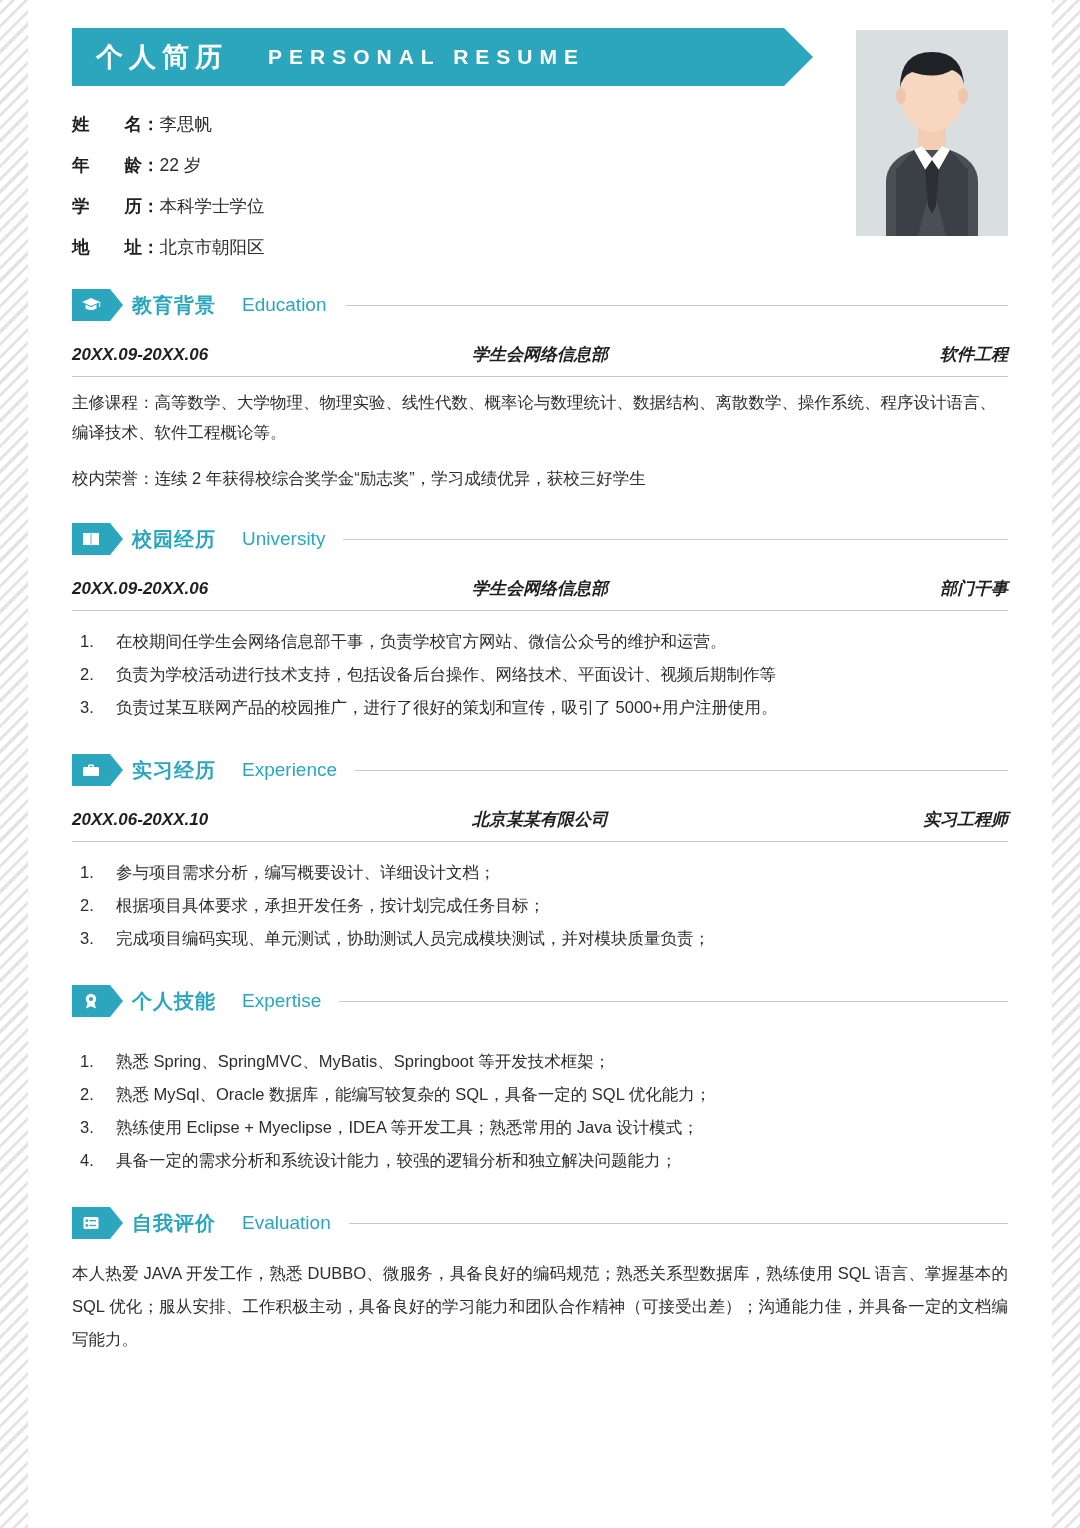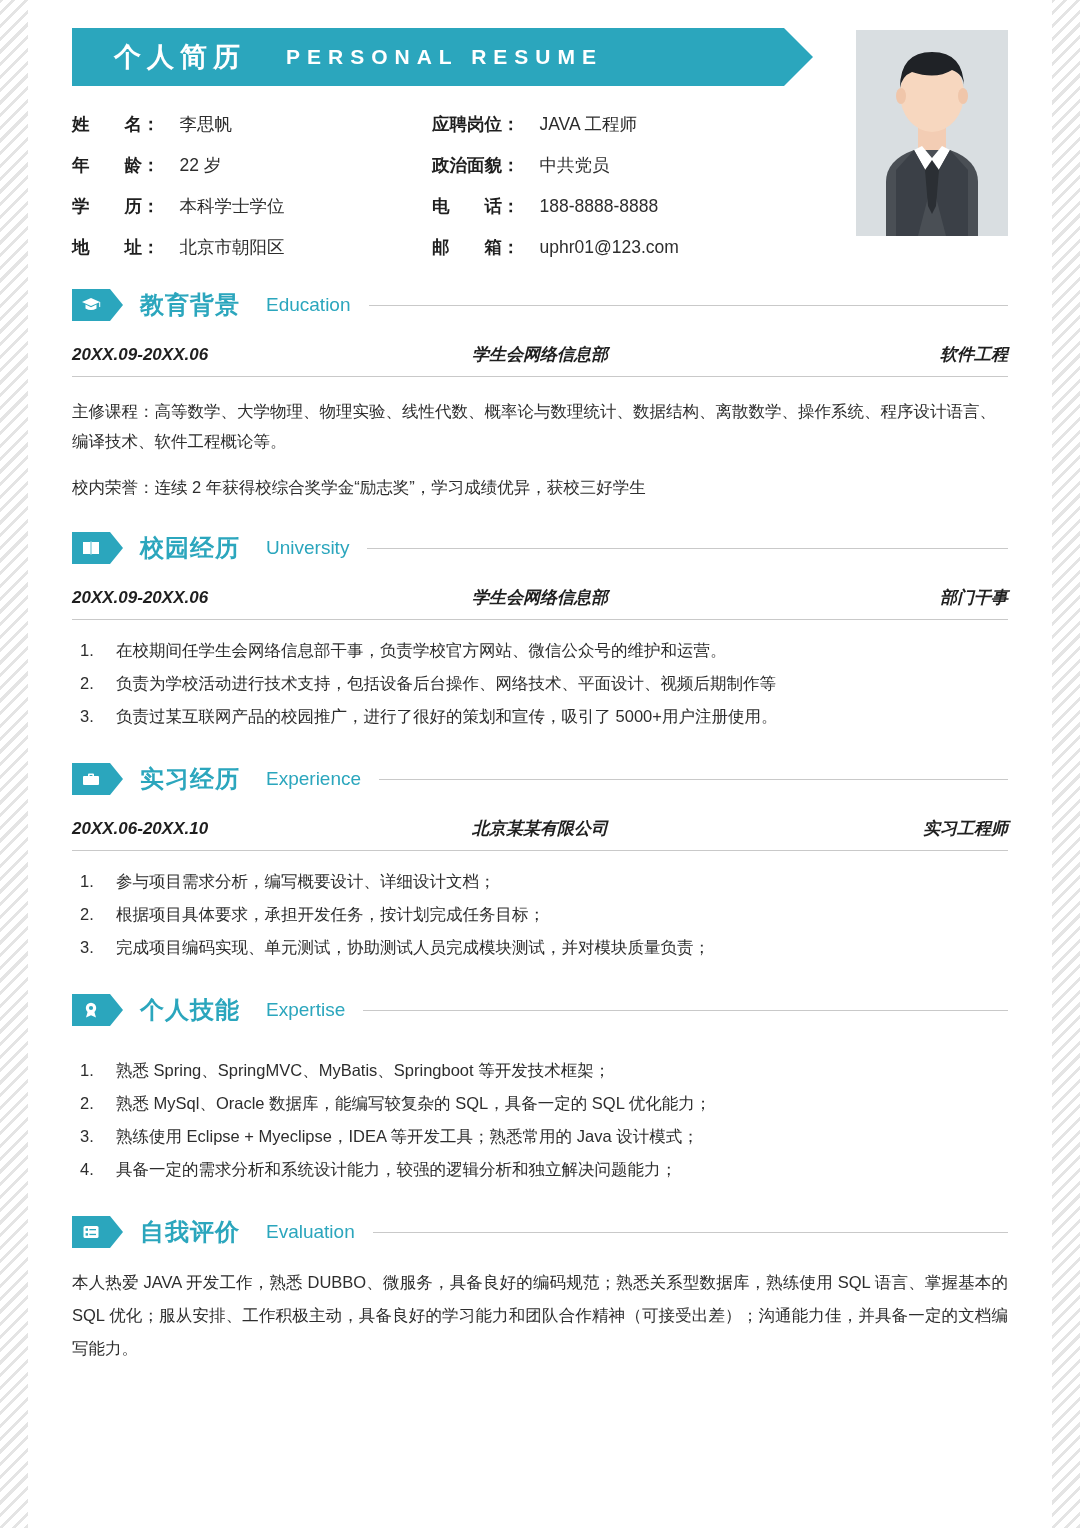--- a/index.html
+++ b/index.html
@@ -50,21 +50,21 @@
     height: 58px;
   }
   .banner {
     position: relative;
     height: 58px;
     width: 712px;
     background: #2ba6bd;
     display: flex;
     align-items: center;
     box-sizing: border-box;
-    padding-left: 42px;
+    padding-left: 24px;
   }
   .banner:after {
     content: "";
     position: absolute;
     right: -29px;
     top: 0;
     width: 0;
     height: 0;
     border-top: 29px solid transparent;
     border-bottom: 29px solid transparent;
@@ -113,21 +113,21 @@
     align-items: baseline;
     font-size: 17.5px;
     color: #2d2d2d;
   }
   .info-label {
     font-weight: 700;
     white-space: pre;
     color: #1f1f1f;
   }
   .info-value {
-    margin-left: 20px;
+    margin-left: 0;
     color: #2d2d2d;
   }
 
   
   .section { margin-top: 30px; }
   .sec-head {
     display: flex;
     align-items: center;
   }
   .sec-badge {
@@ -146,22 +146,22 @@
     right: -13px;
     top: 0;
     width: 0;
     height: 0;
     border-top: 16px solid transparent;
     border-bottom: 16px solid transparent;
     border-left: 13px solid #2ba6bd;
   }
   .sec-badge svg { display: block; }
   .sec-cn {
-    margin-left: 30px;
-    font-size: 24px;
+    margin-left: 22px;
+    font-size: 20px;
     font-weight: 700;
     color: #2ba6bd;
     letter-spacing: 1px;
   }
   .sec-en {
     margin-left: 26px;
     font-size: 19px;
     color: #2ba6bd;
     font-weight: 400;
   }
@@ -189,21 +189,21 @@
   .hr {
     height: 1px;
     background: #c9c9c9;
     margin-top: 10px;
   }
 
   .para {
     font-size: 16.5px;
     line-height: 30px;
     color: #2d2d2d;
-    margin-top: 19px;
+    margin-top: 10px;
   }
   .para .lead { }
 
   ol.items {
     list-style: none;
     margin: 14px 0 0 0;
     padding: 0;
   }
   ol.items li {
     display: flex;
@@ -276,38 +276,20 @@
         <span class="info-label">年　　龄：</span>
         <span class="info-value">22 岁</span>
       </div>
       <div class="info-row">
         <span class="info-label">学　　历：</span>
         <span class="info-value">本科学士学位</span>
       </div>
       <div class="info-row">
         <span class="info-label">地　　址：</span>
         <span class="info-value">北京市朝阳区</span>
-      </div>
-    </div>
-    <div class="info-col right">
-      <div class="info-row">
-        <span class="info-label">应聘岗位：</span>
-        <span class="info-value">JAVA 工程师</span>
-      </div>
-      <div class="info-row">
-        <span class="info-label">政治面貌：</span>
-        <span class="info-value">中共党员</span>
-      </div>
-      <div class="info-row">
-        <span class="info-label">电　　话：</span>
-        <span class="info-value">188-8888-8888</span>
-      </div>
-      <div class="info-row">
-        <span class="info-label">邮　　箱：</span>
-        <span class="info-value">uphr01@123.com</span>
       </div>
     </div>
   </div>
 
   <div class="section">
     <div class="sec-head">
       <div class="sec-badge">
         <svg width="20" height="16" viewBox="0 0 20 16" fill="#ffffff">
           <path d="M10 1 L19 5 L10 9 L1 5 Z"></path>
           <path d="M4.5 7.5 L4.5 11.5 Q10 14.5 15.5 11.5 L15.5 7.5 L10 10.2 Z"></path>

